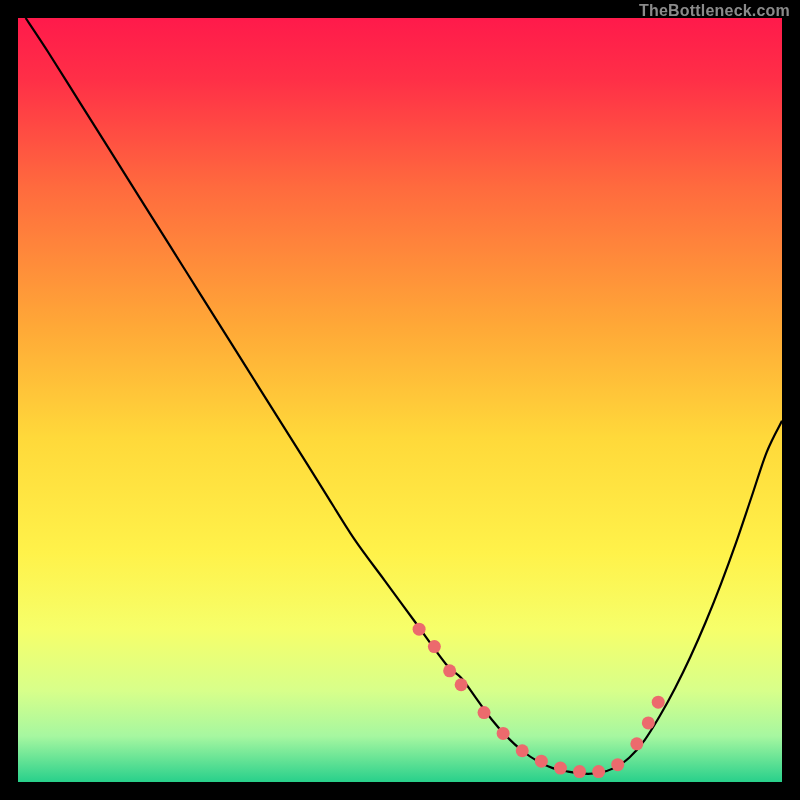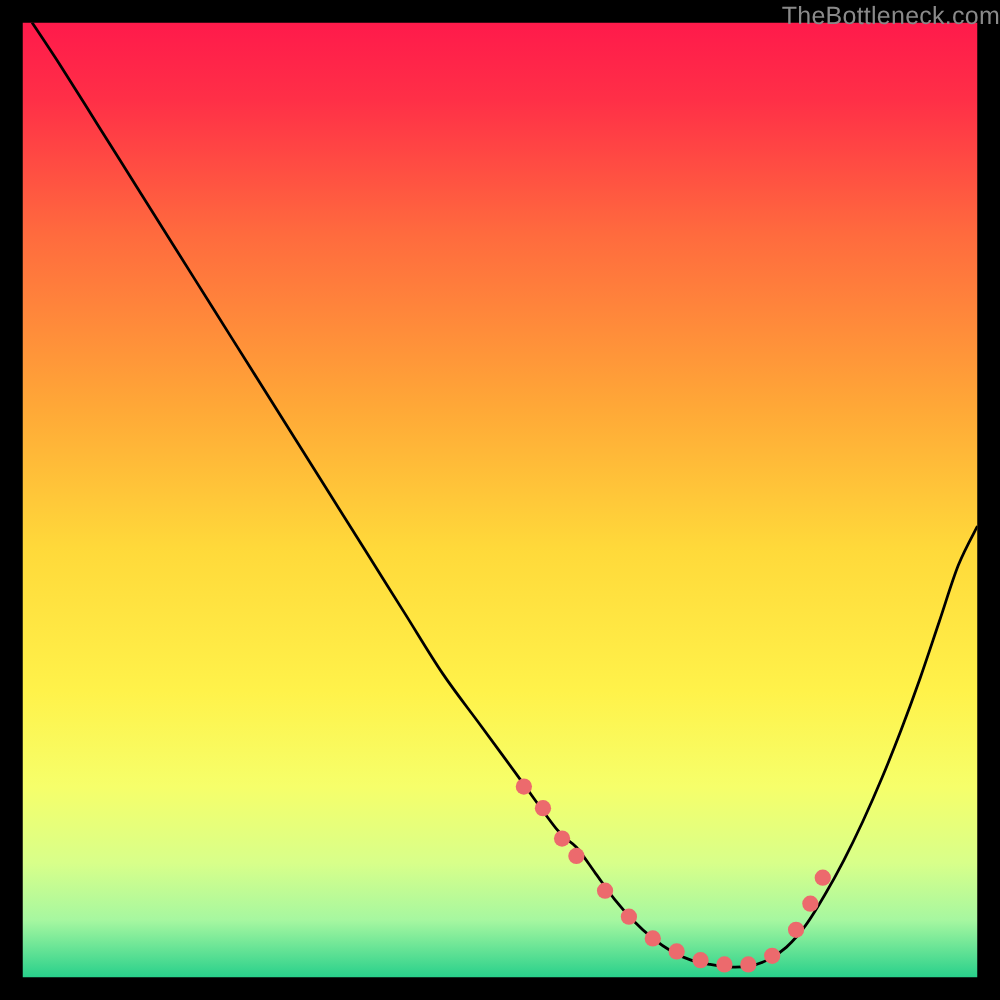--- a/index.html
+++ b/index.html
@@ -22,24 +22,24 @@
   .plot {
     position: absolute;
     left: 0;
     top: 0;
     width: 764px;
     height: 764px;
   }
   .watermark {
     position: absolute;
     top: 2px;
-    right: 0;
+    right: 10px;
     color: #8a8a8a;
-    font-size: 20px;
-    font-weight: 400;
+    font-size: 16px;
+    font-weight: 700;
     letter-spacing: 0.2px;
     user-select: none;
   }
 </style>
 </head>
 <body>
 
 <div class="frame">
   <svg class="plot" viewBox="0 0 764 764" preserveAspectRatio="none">
     <defs>

